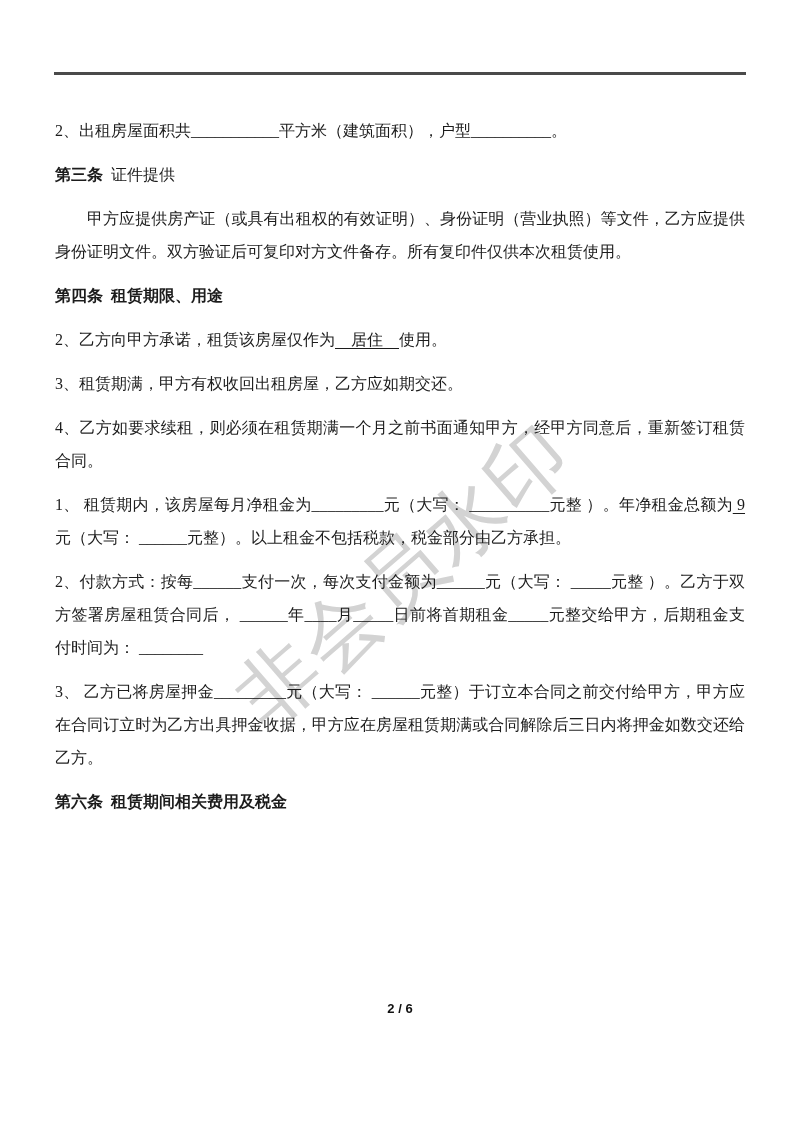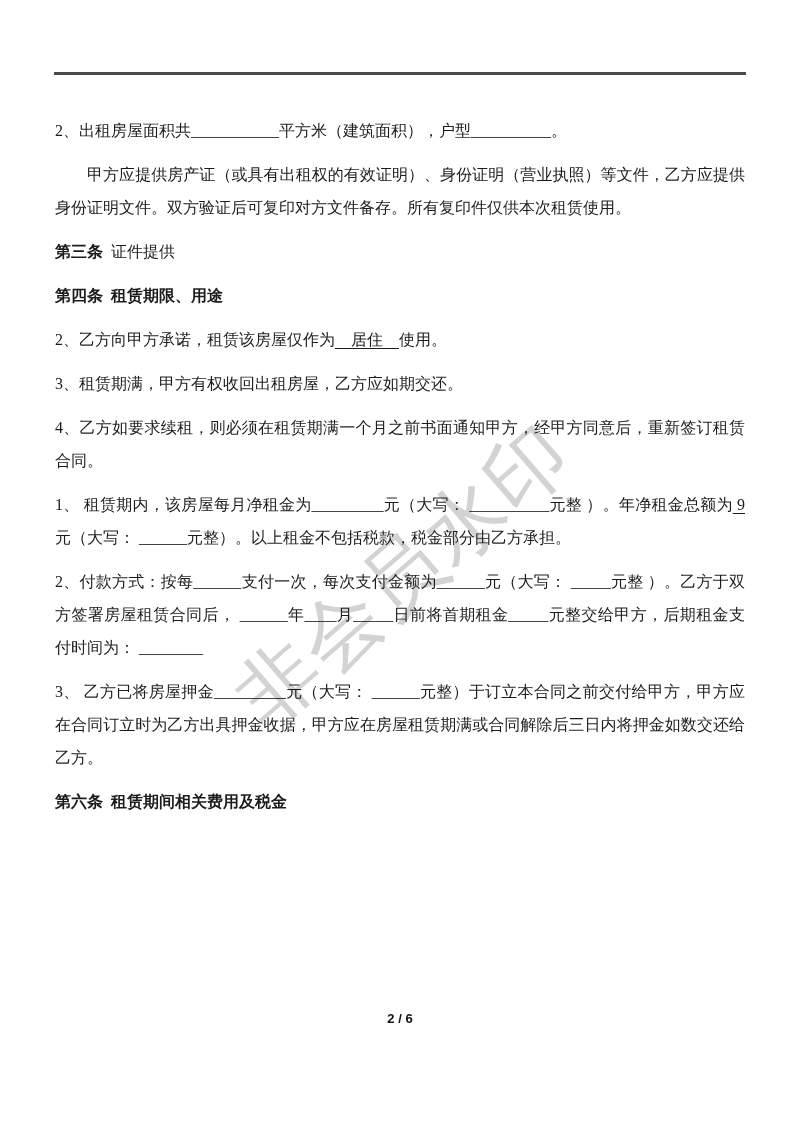--- a/index.html
+++ b/index.html
@@ -48,34 +48,33 @@
   .footer {
     position: absolute;
     left: 0; top: 1001px;
     width: 100%;
     text-align: center;
     font-family: "Liberation Sans", "DejaVu Sans", sans-serif;
     font-size: 13px;
     font-weight: 700;
     color: #111111;
     z-index: 1;
-    margin-top: 10px;
   }
 </style>
 </head>
 <body>
 
 <div class="rule" style="background: rgb(74, 74, 74);"></div>
 
 <div class="watermark" style="color: rgb(211, 211, 211);">非会员水印</div>
 
 <div class="doc">
     <p class="block"><span>2、出租房屋面积共___________平方米（建筑面积），户型__________。</span></p>
+    <p class="block heading"><span class="b">第三条</span><span>  证件提供</span></p>
     <p class="block indent"><span>甲方应提供房产证（或具有出租权的有效证明）、身份证明（营业执照）等文件，乙方应提供身份证明文件。双方验证后可复印对方文件备存。所有复印件仅供本次租赁使用。</span></p>
-    <p class="block heading"><span class="b">第三条</span><span>  证件提供</span></p>
     <p class="block heading"><span class="b">第四条  租赁期限、用途</span></p>
     <p class="block"><span>2、乙方向甲方承诺，租赁该房屋仅作为</span><span class="u">　居住　</span><span>使用。</span></p>
     <p class="block"><span>3、租赁期满，甲方有权收回出租房屋，乙方应如期交还。</span></p>
     <p class="block"><span>4、乙方如要求续租，则必须在租赁期满一个月之前书面通知甲方，经甲方同意后，重新签订租赁合同。</span></p>
     <p class="block"><span>1、 租赁期内，该房屋每月净租金为_________元（大写： __________元整 ）。年净租金总额为</span><span class="u"> 9</span><span>元（大写： ______元整）。以上租金不包括税款，税金部分由乙方承担。</span></p>
     <p class="block"><span>2、付款方式：按每______支付一次，每次支付金额为______元（大写： _____元整 ）。乙方于双方签署房屋租赁合同后， ______年____月_____日前将首期租金_____元整交给甲方，后期租金支付时间为： ________</span></p>
     <p class="block"><span>3、 乙方已将房屋押金_________元（大写： ______元整）于订立本合同之前交付给甲方，甲方应在合同订立时为乙方出具押金收据，甲方应在房屋租赁期满或合同解除后三日内将押金如数交还给乙方。</span></p>
     <p class="block heading"><span class="b">第六条  租赁期间相关费用及税金</span></p>
   </div>
 

